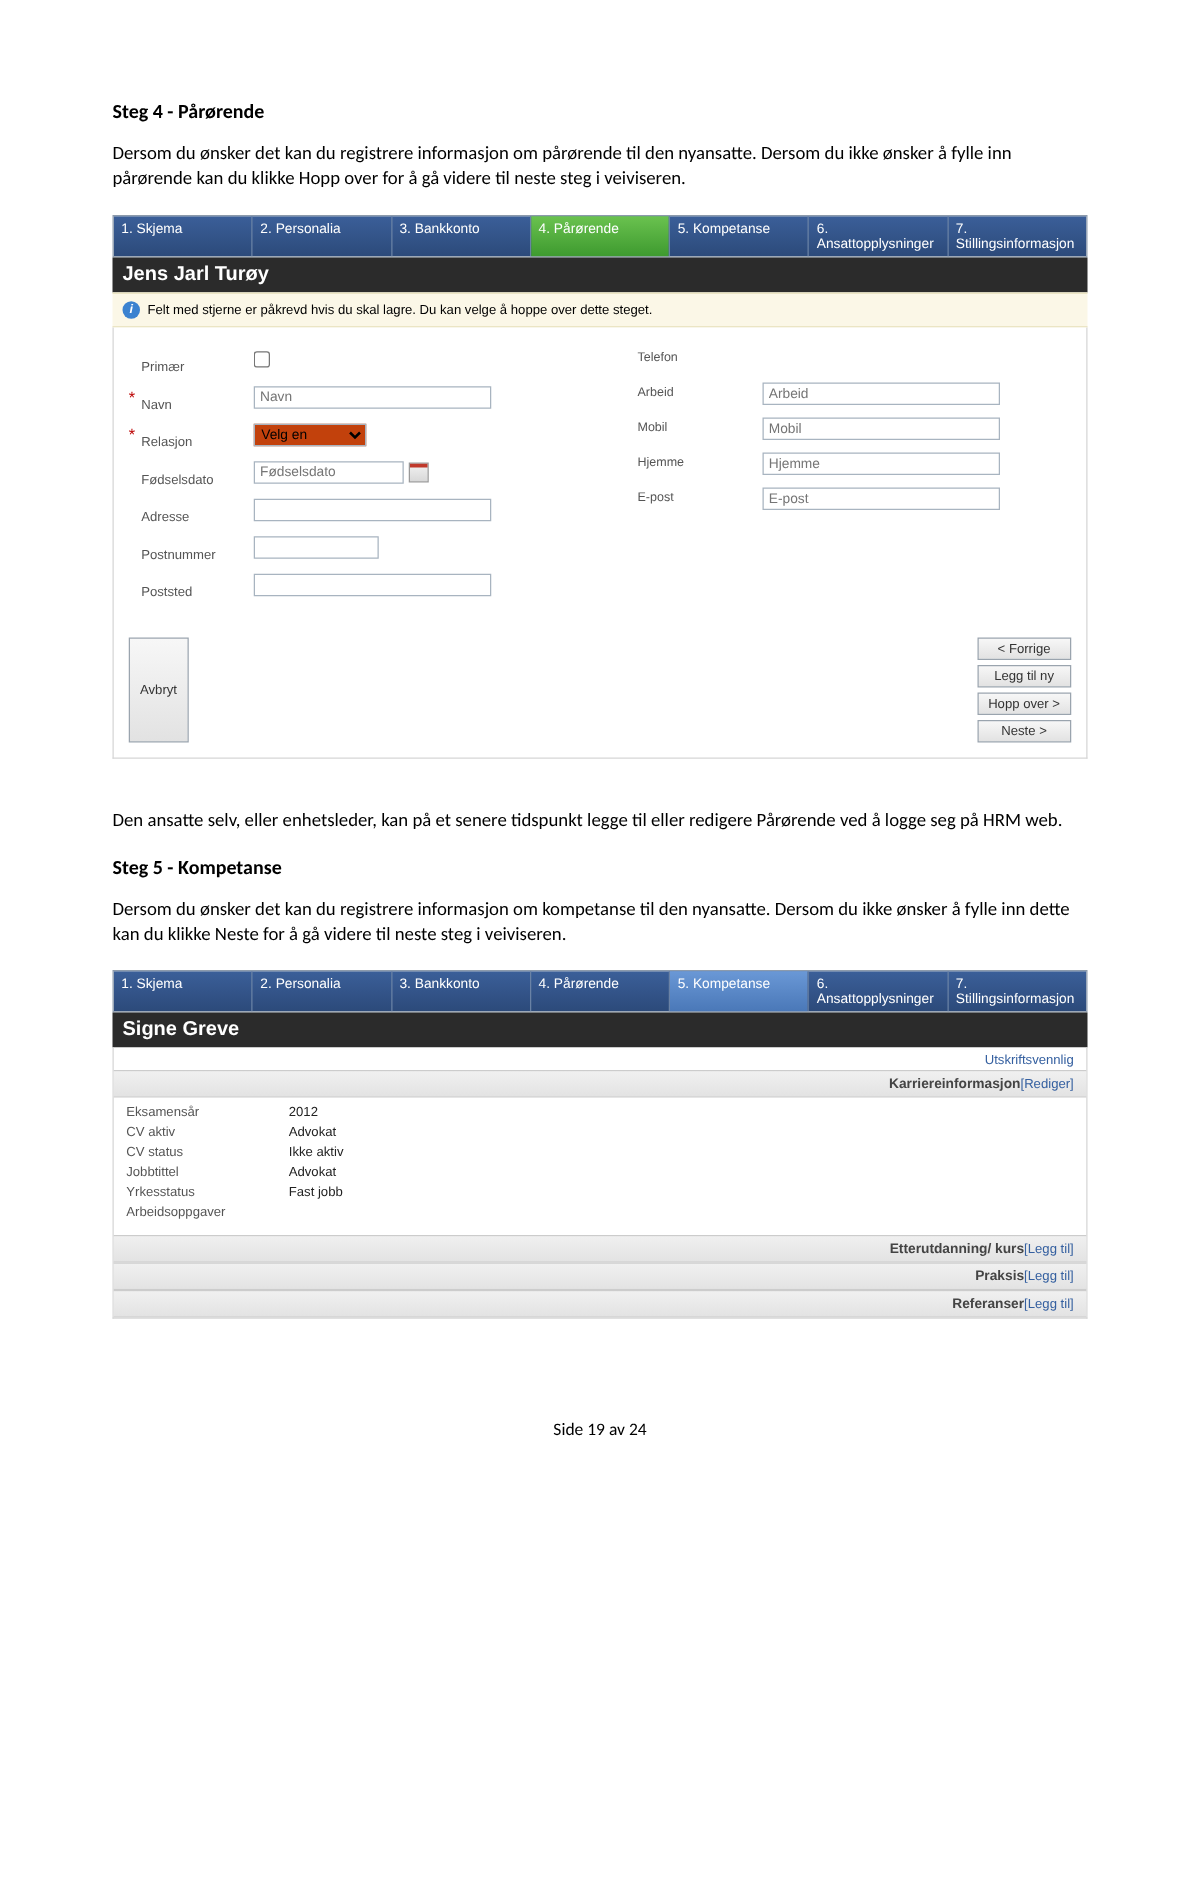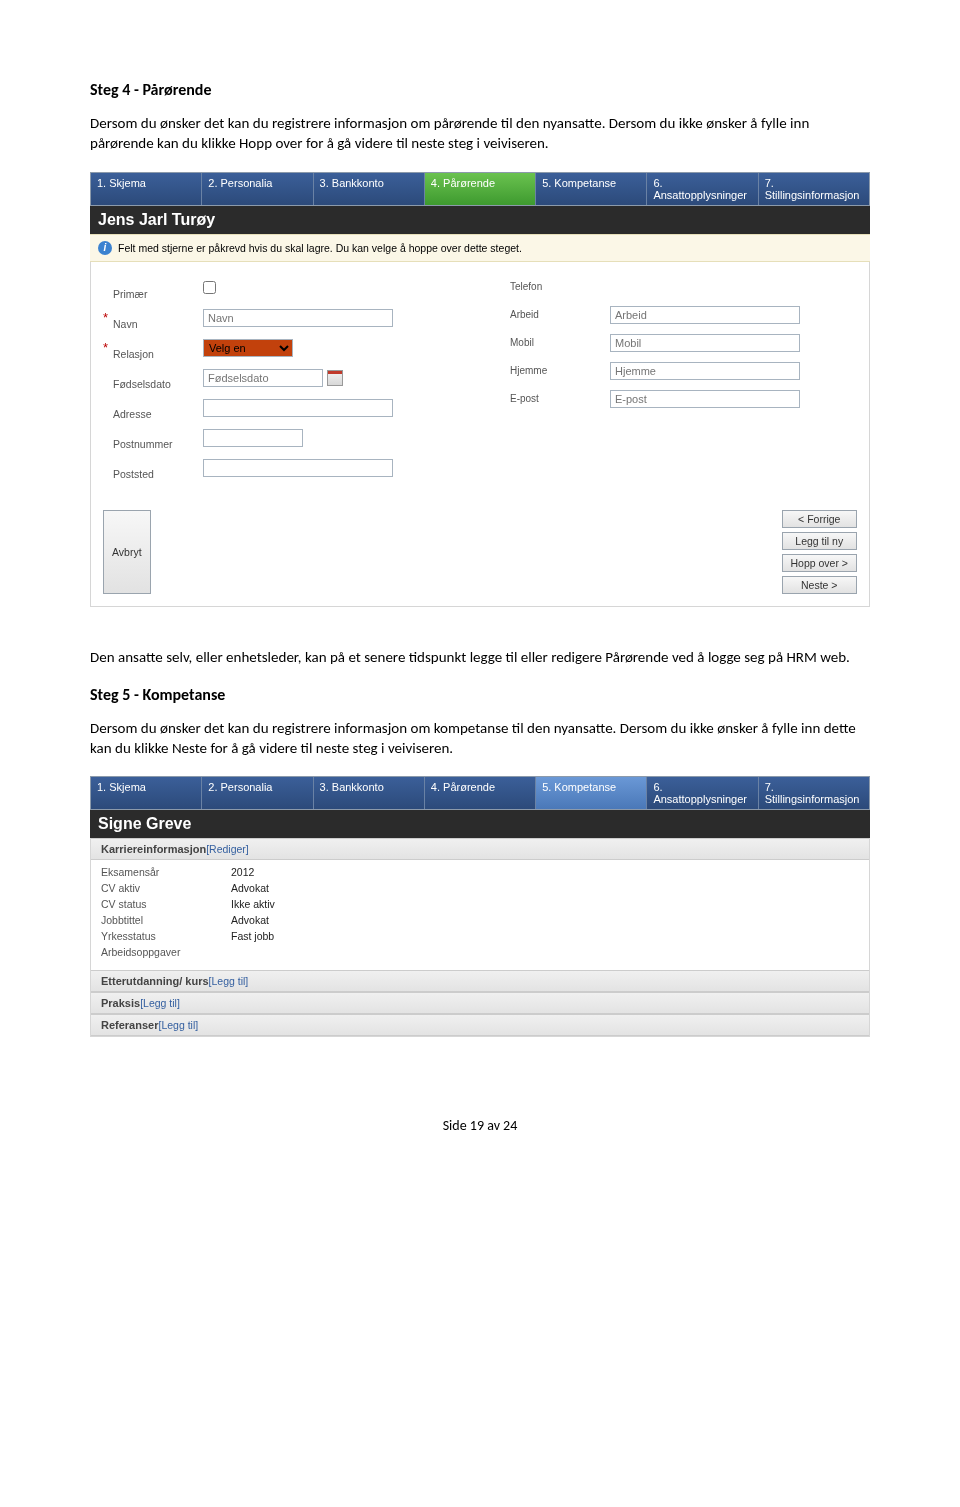--- a/index.html
+++ b/index.html
@@ -117,21 +117,21 @@
   .panel-right-link {
     text-align: right;
     color: #3560a0;
     font-size: 10.5px;
     padding: 4px 10px 2px 10px;
   }
   .section-header {
     background: linear-gradient(#f0f0f0,#e3e3e3);
     border-top: 1px solid #ccc;
     border-bottom: 1px solid #ccc;
-    display: flex; justify-content: flex-start;
+    display: flex; justify-content: flex-end;
     padding: 4px 10px;
     font-weight: bold; color: #444; font-size: 11px;
   }
   .section-header .link { font-weight: normal; color: #3560a0; font-size:10.5px; }
   .kv-rows { padding: 4px 10px 10px 10px; }
   .kv-row { display: flex; padding: 2px 0; font-size: 10.5px; }
   .kv-row .k { width: 130px; color:#555; }
   .kv-row .v { color:#222; }
 
   .footer-page { text-align:center; font-size:14px; margin-top:80px; }
@@ -244,20 +244,21 @@
     <div class="wiz-tab">1. Skjema</div>
     <div class="wiz-tab">2. Personalia</div>
     <div class="wiz-tab">3. Bankkonto</div>
     <div class="wiz-tab">4. Pårørende</div>
     <div class="wiz-tab light">5. Kompetanse</div>
     <div class="wiz-tab">6. Ansattopplysninger</div>
     <div class="wiz-tab">7. Stillingsinformasjon</div>
   </div>
   <div class="darkbar">Signe Greve</div>
   <div class="panel-section">
+    <div class="panel-right-link">Utskriftsvennlig</div>
 
     <div class="section-header">
       <span>Karriereinformasjon</span>
       <span class="link">[Rediger]</span>
     </div>
     <div class="kv-rows">
       <div class="kv-row">
           <span class="k">Eksamensår</span>
           <span class="v">2012</span>
         </div>

